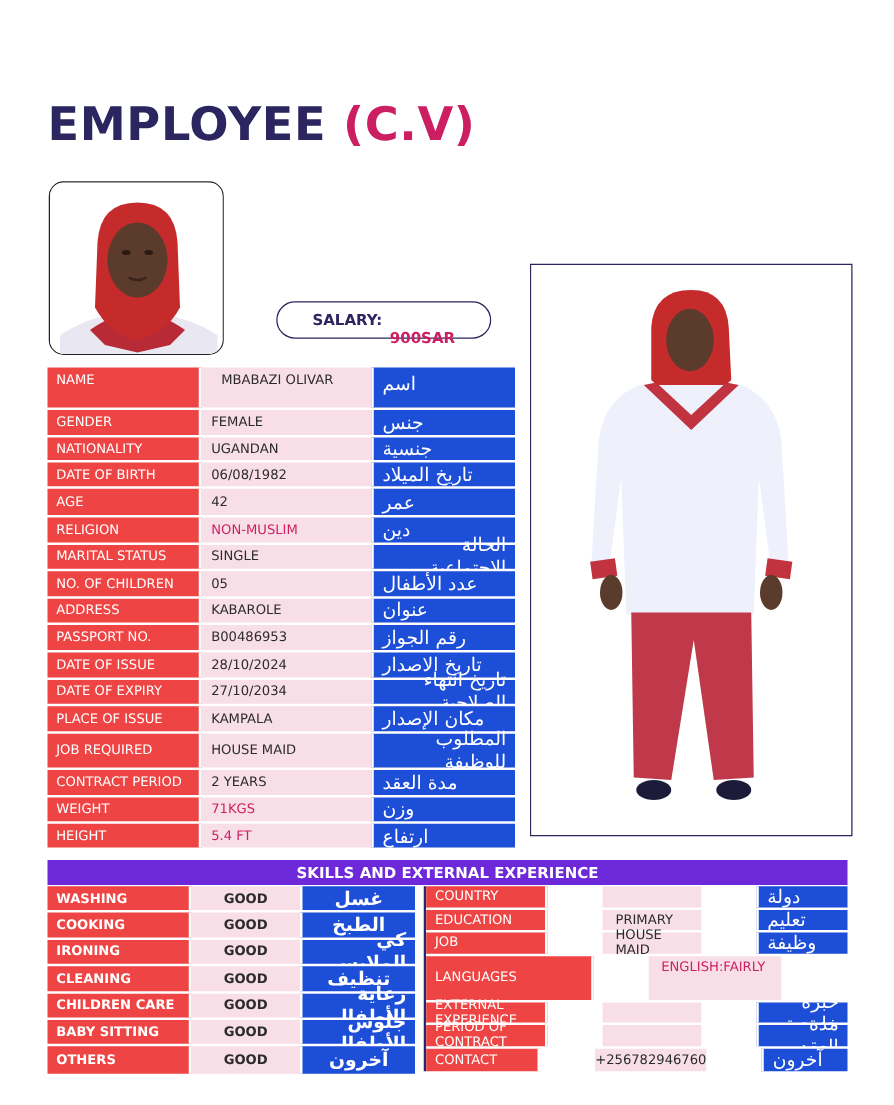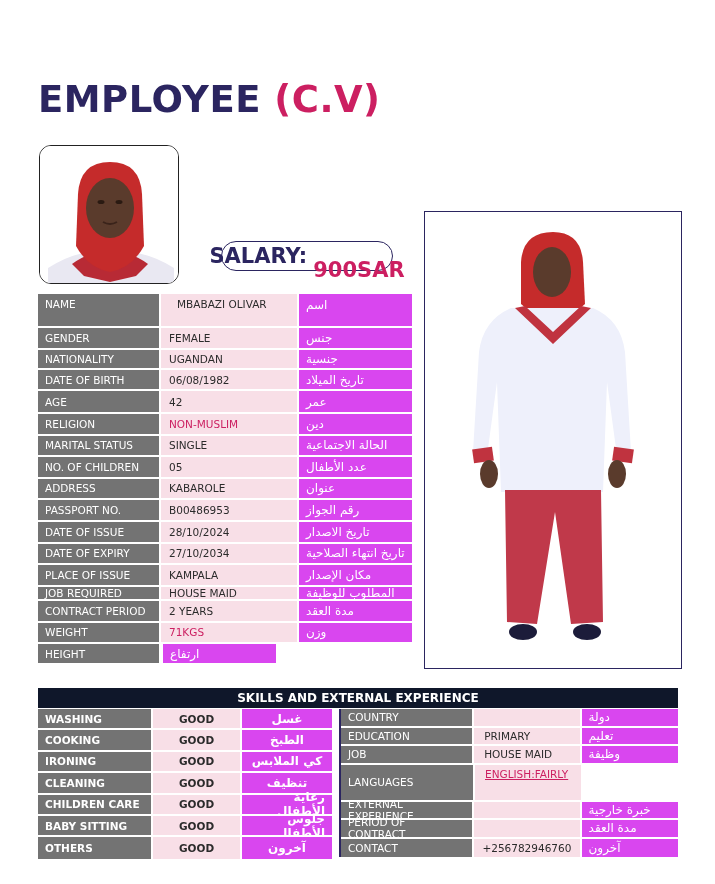--- a/index.html
+++ b/index.html
@@ -3,47 +3,47 @@
 <meta charset="utf-8">
 <style>
   * { box-sizing: border-box; margin: 0; padding: 0; }
   html, body { width: 715px; height: 884px; background: #ffffff; overflow: hidden; }
   body { position: relative; font-family: "DejaVu Sans", "Liberation Sans", sans-serif; }
 
   .title { position: absolute; left: 38px; top: 78px; font-size: 37px; font-weight: bold; letter-spacing: 0.5px; color: #2b2560; font-family: "DejaVu Sans", sans-serif; }
   .title .accent { color: #cc1f61; }
 
   .portrait { position: absolute; left: 39px; top: 145px; width: 140px; height: 139px; border: 1.5px solid #222; border-radius: 12px; background: #fff; overflow: hidden; }
-  .salary { position: absolute; left: 221px; top: 241px; width: 172px; height: 30px; border: 1.5px solid #2b2560; border-radius: 16px; display: flex; align-items: center; justify-content: center; font-size: 21px; font-weight: bold; color: #2b2560; gap: 6px; }
+  .salary { position: absolute; left: 221px; top: 241px; width: 172px; height: 30px; border: 1.5px solid #2b2560; border-radius: 16px; display: flex; align-items: center; justify-content: center; font-size: 12px; font-weight: bold; color: #2b2560; gap: 6px; }
   .salary .val { color: #cc1f61; margin-top: 28px; }
 
   .fullbody { position: absolute; left: 424px; top: 211px; width: 258px; height: 458px; border: 1.5px solid #2b2560; background: #fff; overflow: hidden; }
 
   .info-table { position: absolute; left: 38px; top: 294px; width: 374px; }
   .row { display: flex; width: 100%; border-bottom: 2px solid #ffffff; }
   .cell { font-size: 10.5px; display: flex; align-items: center; padding: 0 7px; }
-  .c-label { width: 123px; background: #737373; color: #ffffff; border-right: 2px solid #fff; }
+  .c-label { width: 123px; background: #ef4444; color: #ffffff; border-right: 2px solid #fff; }
   .c-value { width: 136px; background: #f8dfe7; color: #2b2b2b; padding-left: 8px; }
-  .c-arabic { width: 115px; background: #d946ef; color: #ffffff; justify-content: flex-end; font-size: 12px; direction: rtl; border-left: 2px solid #fff; }
+  .c-arabic { width: 115px; background: #1d4ed8; color: #ffffff; justify-content: flex-end; font-size: 15px; direction: rtl; border-left: 2px solid #fff; }
   .pink { color: #cc1f61 !important; }
 
-  .skills-header { position: absolute; left: 38px; top: 688px; width: 640px; height: 20px; background: #0f172a; color: #fff; font-weight: bold; font-size: 12px; display: flex; align-items: center; justify-content: center; }
+  .skills-header { position: absolute; left: 38px; top: 688px; width: 640px; height: 20px; background: #6d28d9; color: #fff; font-weight: bold; font-size: 12px; display: flex; align-items: center; justify-content: center; }
   .skills { position: absolute; left: 38px; top: 709px; width: 294px; font-weight: bold; }
   .skills .c-label { width: 115px; }
   .skills .c-value { width: 87px; justify-content: center; padding: 0; }
   .skills .c-arabic { width: 92px; justify-content: center; }
   .skills .row { height: 21.4px; }
 
   .ext { position: absolute; left: 339px; top: 709px; width: 339px; border-left: 2px solid #2b2560; }
   .ext .c-label { width: 134px; }
   .ext .c-value { width: 106px; padding-left: 10px; }
   .ext .c-arabic { width: 99px; }
-  .ext .row { height: 18.5px; }
+  .ext .row { height: 18.5px; gap: 44px; }
   .ext .row.tall { height: 37px; }
-  .ext .row.tall .c-value { align-items: flex-start; padding-top: 3px; text-decoration: underline; }
+  .ext .row.tall .c-value { align-items: flex-start; padding-top: 3px; }
 
   svg { display: block; }
 </style>
 </head>
 <body>
 
 <div class="title">
   <span>EMPLOYEE</span>
   <span class="accent">(C.V)</span>
 </div>
@@ -149,37 +149,38 @@
   <div class="row" style="height:21.5px">
     <div class="cell c-label">DATE OF EXPIRY</div>
     <div class="cell c-value">27/10/2034</div>
     <div class="cell c-arabic">تاريخ انتهاء الصلاحية</div>
   </div>
   <div class="row" style="height:21.5px">
     <div class="cell c-label">PLACE OF ISSUE</div>
     <div class="cell c-value">KAMPALA</div>
     <div class="cell c-arabic">مكان الإصدار</div>
   </div>
-  <div class="row" style="height:14px">
+  <div class="row" style="height:29px">
     <div class="cell c-label">JOB REQUIRED</div>
     <div class="cell c-value">HOUSE MAID</div>
     <div class="cell c-arabic">المطلوب للوظيفة</div>
   </div>
   <div class="row" style="height:22px">
     <div class="cell c-label">CONTRACT PERIOD</div>
     <div class="cell c-value">2 YEARS</div>
     <div class="cell c-arabic">مدة العقد</div>
   </div>
   <div class="row" style="height:21.5px">
     <div class="cell c-label">WEIGHT</div>
     <div class="cell c-value pink">71KGS</div>
     <div class="cell c-arabic">وزن</div>
   </div>
   <div class="row" style="height:19px;border-bottom:none">
     <div class="cell c-label">HEIGHT</div>
+    <div class="cell c-value pink">5.4 FT</div>
     <div class="cell c-arabic">ارتفاع</div>
   </div>
 </div>
 
 <div class="skills-header">SKILLS AND EXTERNAL EXPERIENCE</div>
 
 <div class="skills">
   <div class="row">
     <div class="cell c-label">WASHING</div>
     <div class="cell c-value">GOOD</div>

